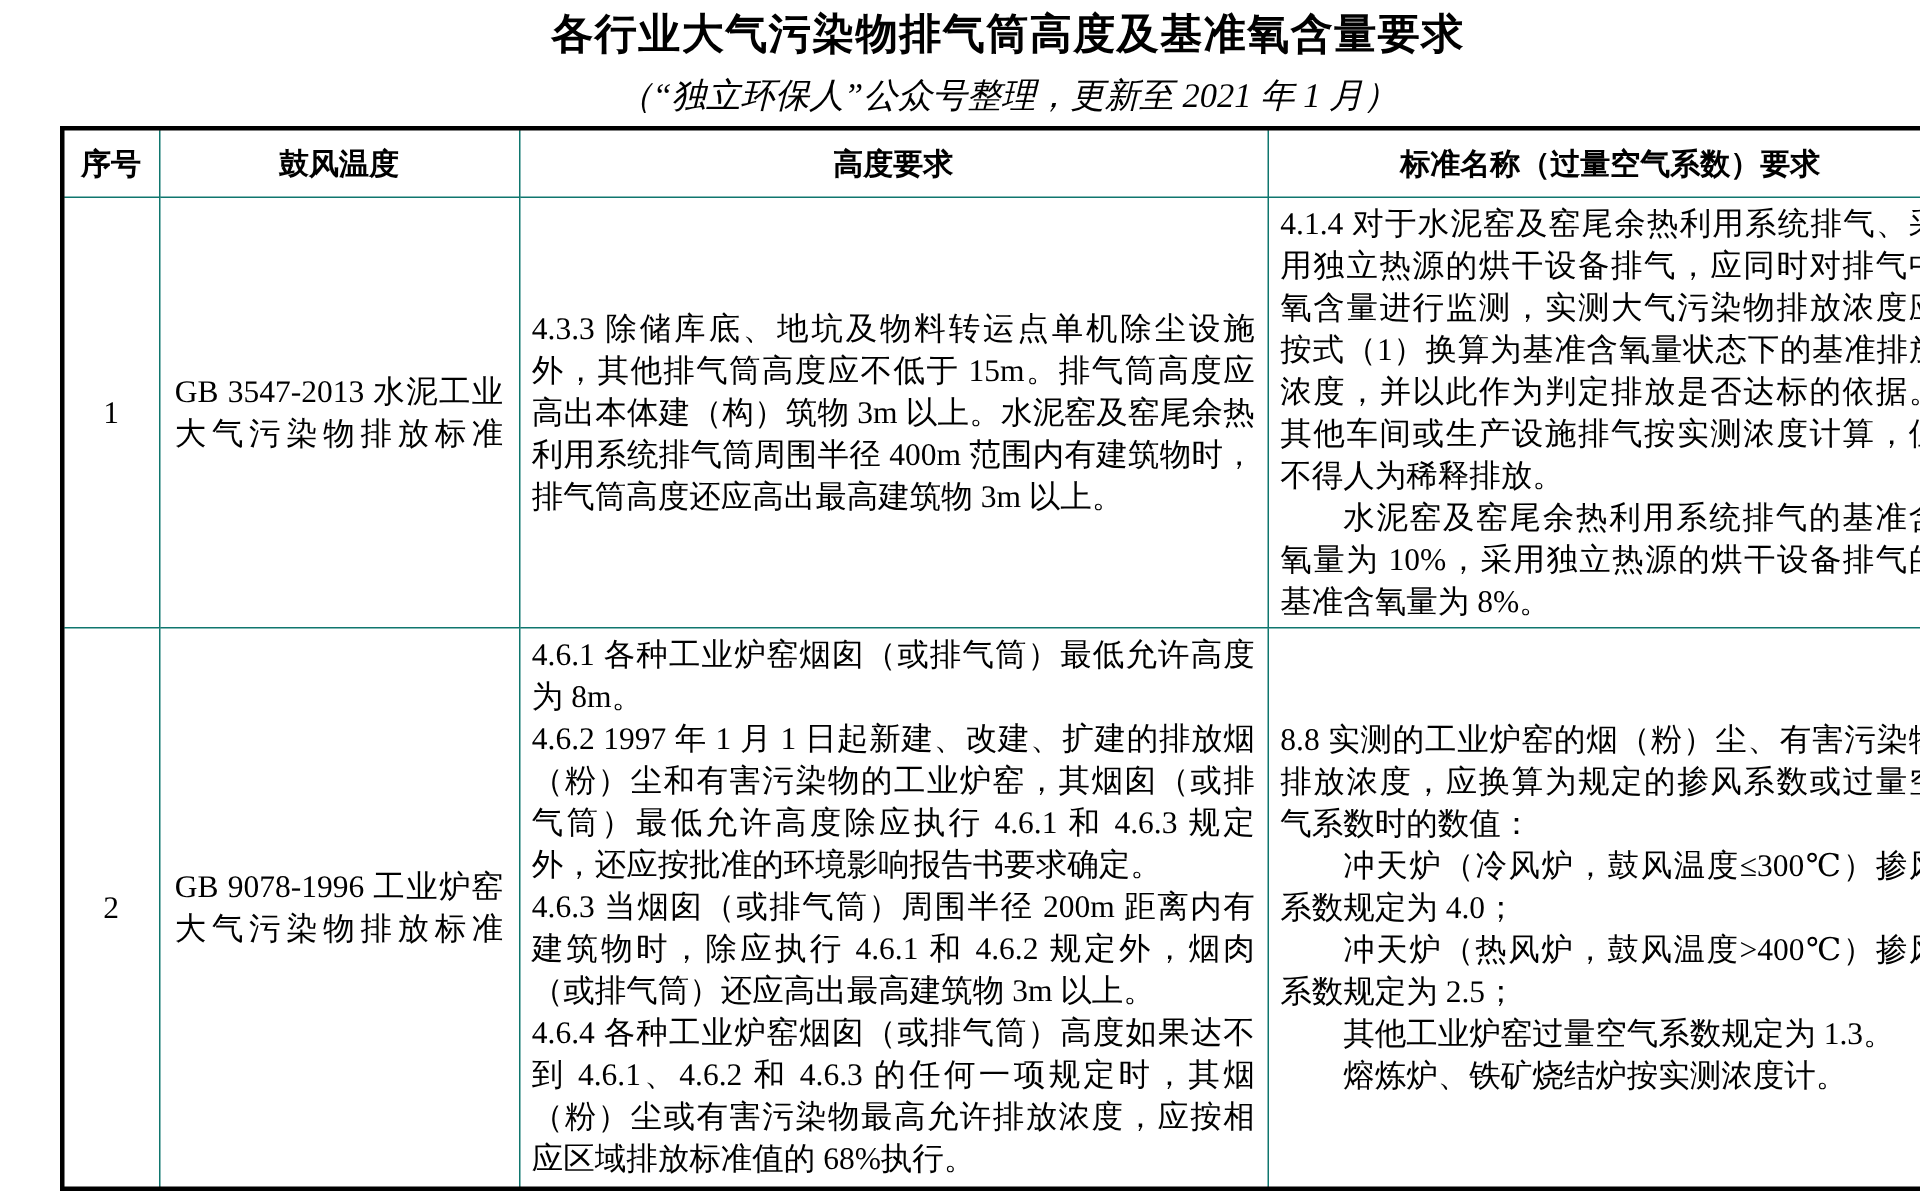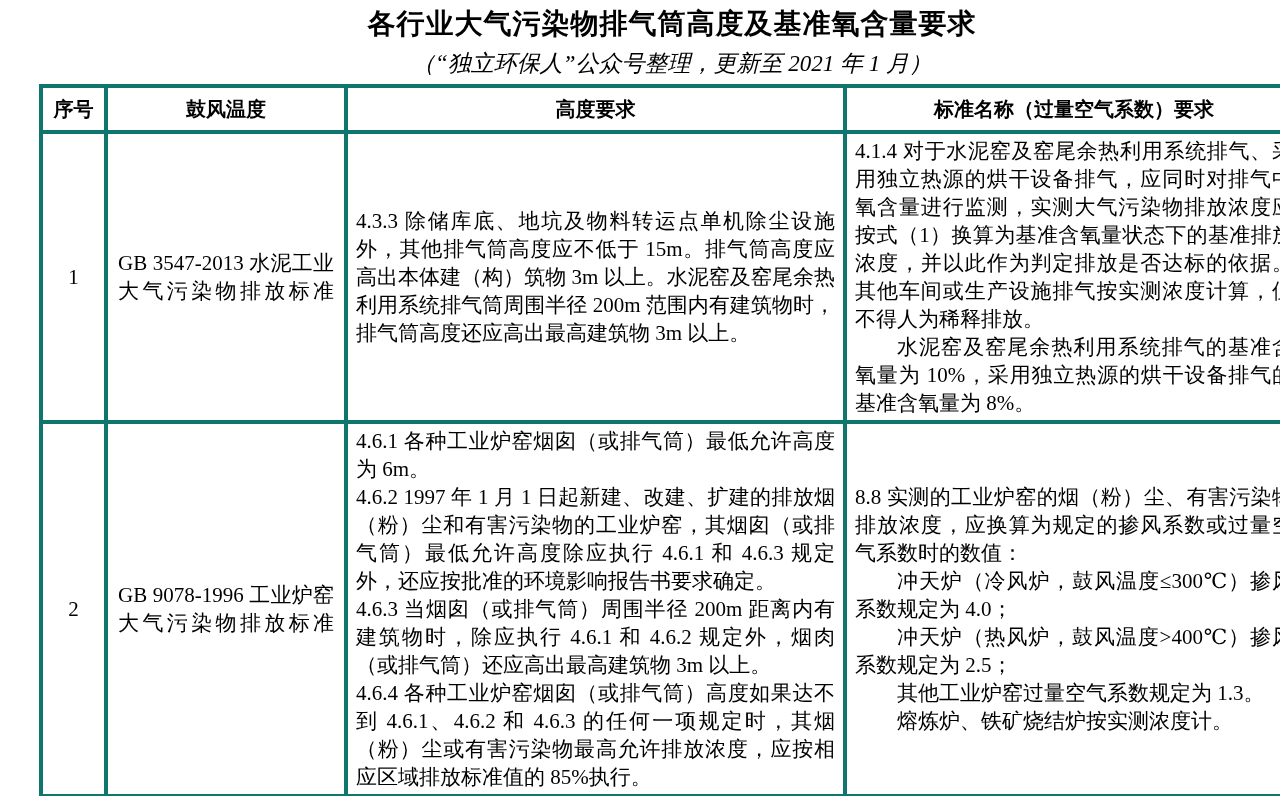--- a/index.html
+++ b/index.html
@@ -29,21 +29,21 @@
   }
 
   table.std-table {
     border-collapse: collapse;
     table-layout: fixed;
     width: 1262px;
     margin: 8px auto 0 auto;
     border: 3px solid #000000;
   }
   .std-table th, .std-table td {
-    border: 4px solid #0f766e;
+    border: 1px solid #0f766e;
     overflow: hidden;
   }
   .std-table th {
     font-family: "Liberation Sans", "DejaVu Sans", sans-serif;
     font-weight: bold;
     font-size: 20px;
     height: 46px;
     text-align: center;
     vertical-align: middle;
     padding: 2px 4px;
@@ -101,35 +101,35 @@
         <th>鼓风温度</th>
         <th>高度要求</th>
         <th>标准名称（过量空气系数）要求</th>
       </tr>
     </thead>
     <tbody>
       <tr class="row-1">
         <td class="cell-no">1</td>
         <td class="cell-std">GB 3547-2013 水泥工业大气污染物排放标准</td>
         <td class="v-mid">
-          <p>4.3.3 除储库底、地坑及物料转运点单机除尘设施外，其他排气筒高度应不低于 15m。排气筒高度应高出本体建（构）筑物 3m 以上。水泥窑及窑尾余热利用系统排气筒周围半径 200m 范围内有建筑物时，排气筒高度还应高出最高建筑物 3m 以上。</p>
+          <p>4.3.3 除储库底、地坑及物料转运点单机除尘设施外，其他排气筒高度应不低于 15m。排气筒高度应高出本体建（构）筑物 3m 以上。水泥窑及窑尾余热利用系统排气筒周围半径 400m 范围内有建筑物时，排气筒高度还应高出最高建筑物 3m 以上。</p>
         </td>
         <td class="v-top">
           <p>4.1.4 对于水泥窑及窑尾余热利用系统排气、采用独立热源的烘干设备排气，应同时对排气中氧含量进行监测，实测大气污染物排放浓度应按式（1）换算为基准含氧量状态下的基准排放浓度，并以此作为判定排放是否达标的依据。其他车间或生产设施排气按实测浓度计算，但不得人为稀释排放。</p>
           <p class="indent">水泥窑及窑尾余热利用系统排气的基准含氧量为 10%，采用独立热源的烘干设备排气的基准含氧量为 8%。</p>
         </td>
       </tr>
       <tr class="row-2">
         <td class="cell-no">2</td>
         <td class="cell-std">GB 9078-1996 工业炉窑大气污染物排放标准</td>
         <td class="v-top">
-          <p>4.6.1 各种工业炉窑烟囱（或排气筒）最低允许高度为 6m。</p>
+          <p>4.6.1 各种工业炉窑烟囱（或排气筒）最低允许高度为 8m。</p>
           <p>4.6.2 1997 年 1 月 1 日起新建、改建、扩建的排放烟（粉）尘和有害污染物的工业炉窑，其烟囱（或排气筒）最低允许高度除应执行 4.6.1 和 4.6.3 规定外，还应按批准的环境影响报告书要求确定。</p>
           <p>4.6.3 当烟囱（或排气筒）周围半径 200m 距离内有建筑物时，除应执行 4.6.1 和 4.6.2 规定外，烟肉（或排气筒）还应高出最高建筑物 3m 以上。</p>
-          <p>4.6.4 各种工业炉窑烟囱（或排气筒）高度如果达不到 4.6.1、4.6.2 和 4.6.3 的任何一项规定时，其烟（粉）尘或有害污染物最高允许排放浓度，应按相应区域排放标准值的 85%执行。</p>
+          <p>4.6.4 各种工业炉窑烟囱（或排气筒）高度如果达不到 4.6.1、4.6.2 和 4.6.3 的任何一项规定时，其烟（粉）尘或有害污染物最高允许排放浓度，应按相应区域排放标准值的 68%执行。</p>
         </td>
         <td class="v-mid">
           <p>8.8 实测的工业炉窑的烟（粉）尘、有害污染物排放浓度，应换算为规定的掺风系数或过量空气系数时的数值：</p>
           <p class="indent">冲天炉（冷风炉，鼓风温度≤300℃）掺风系数规定为 4.0；</p>
           <p class="indent">冲天炉（热风炉，鼓风温度&gt;400℃）掺风系数规定为 2.5；</p>
           <p class="indent">其他工业炉窑过量空气系数规定为 1.3。</p>
           <p class="indent">熔炼炉、铁矿烧结炉按实测浓度计。</p>
         </td>
       </tr>
     </tbody>

